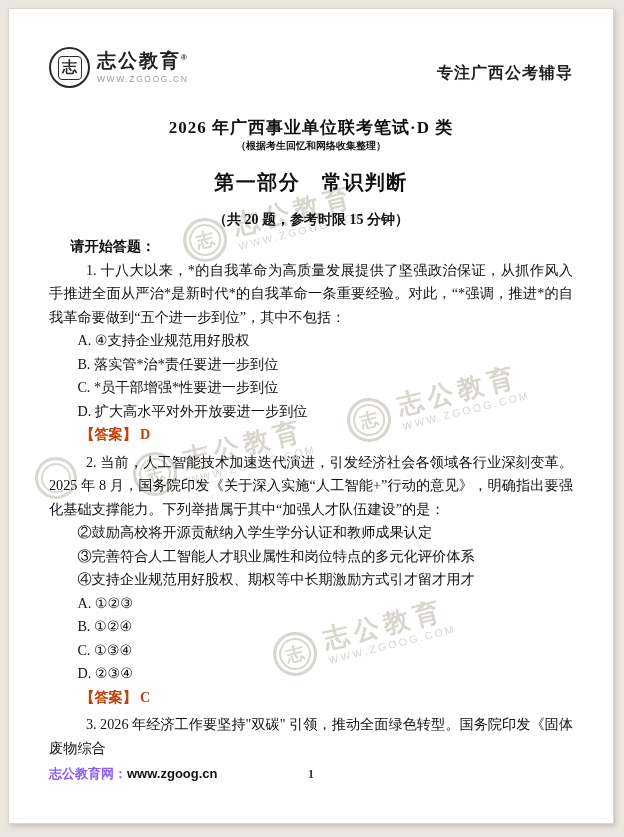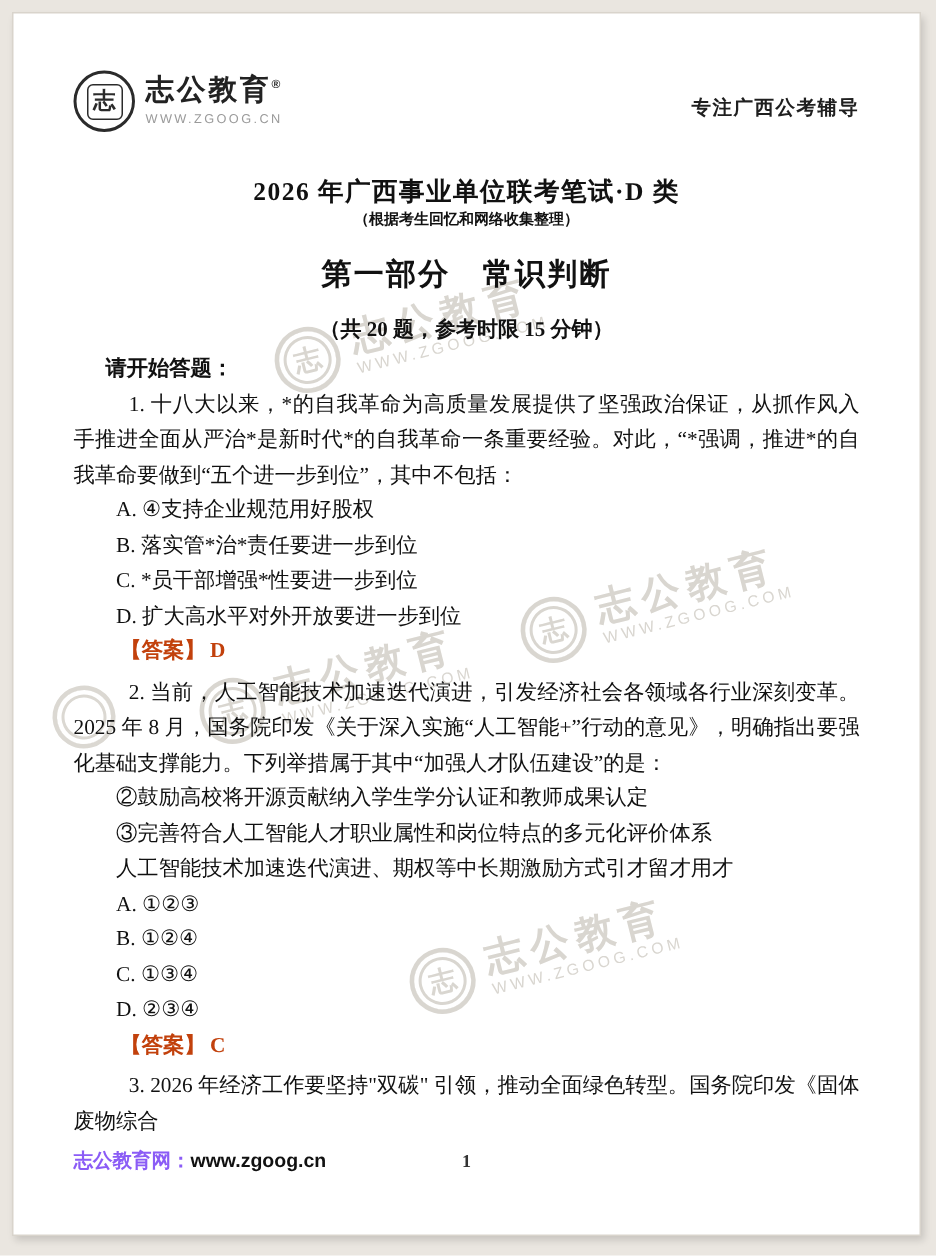--- a/index.html
+++ b/index.html
@@ -55,21 +55,21 @@
   }
   .brand-name{
     font-family:"Liberation Sans","DejaVu Sans",sans-serif;
     font-size:19px;font-weight:bold;color:#222;letter-spacing:2px;line-height:1.1;
   }
   .brand-name sup{font-size:8px;}
   .brand-url{
     font-family:"Liberation Sans","DejaVu Sans",sans-serif;
     font-size:8.5px;color:#9a9a9a;letter-spacing:1.6px;margin-top:2px;
   }
-  .tagline{margin-top:16px;font-size:13px;font-weight:bold;color:#1f1f1f;letter-spacing:1px;}
+  .tagline{margin-top:16px;font-size:16px;font-weight:bold;color:#1f1f1f;letter-spacing:1px;}
   .title{text-align:center;font-size:17px;font-weight:bold;margin-top:17px;letter-spacing:1px;}
   .subtitle{text-align:center;font-size:10px;font-weight:bold;}
   .section-heading{text-align:center;font-size:20px;font-weight:bold;margin-top:16px;letter-spacing:1.5px;}
   .section-meta{text-align:center;font-size:14px;font-weight:bold;margin-top:15px;margin-bottom:6px;}
   .bodytext p{margin:0;font-size:14.2px;line-height:23.5px;text-align:justify;}
   .para-bold{font-weight:bold;text-indent:1.5em;}
   .begin{font-weight:bold;text-indent:1.5em;}
   .stem{text-indent:2.6em;}
   .opt{padding-left:2em;}
   .item{padding-left:2em;}
@@ -156,21 +156,21 @@
       <p class="stem">1. 十八大以来，*的自我革命为高质量发展提供了坚强政治保证，从抓作风入手推进全面从严治*是新时代*的自我革命一条重要经验。对此，“*强调，推进*的自我革命要做到“五个进一步到位”，其中不包括：</p>
       <p class="opt">A. ④支持企业规范用好股权</p>
       <p class="opt">B. 落实管*治*责任要进一步到位</p>
       <p class="opt">C. *员干部增强*性要进一步到位</p>
       <p class="opt">D. 扩大高水平对外开放要进一步到位</p>
       <p class="answer"><span>【答案】</span><span class="ans-letter">D</span></p>
 
       <p class="stem">2. 当前，人工智能技术加速迭代演进，引发经济社会各领域各行业深刻变革。2025 年 8 月，国务院印发《关于深入实施“人工智能+”行动的意见》，明确指出要强化基础支撑能力。下列举措属于其中“加强人才队伍建设”的是：</p>
       <p class="item">②鼓励高校将开源贡献纳入学生学分认证和教师成果认定</p>
       <p class="item">③完善符合人工智能人才职业属性和岗位特点的多元化评价体系</p>
-      <p class="item">人工智能技术加速迭代演进、期权等中长期激励方式引才留才用才</p>
+      <p class="item">④支持企业规范用好股权、期权等中长期激励方式引才留才用才</p>
       <p class="opt">A. ①②③</p>
       <p class="opt">B. ①②④</p>
       <p class="opt">C. ①③④</p>
       <p class="opt">D. ②③④</p>
       <p class="answer"><span>【答案】</span><span class="ans-letter">C</span></p>
 
       <p class="stem">3. 2026 年经济工作要坚持"双碳" 引领，推动全面绿色转型。国务院印发《固体废物综合</p>
     </div>
   </div>
 

